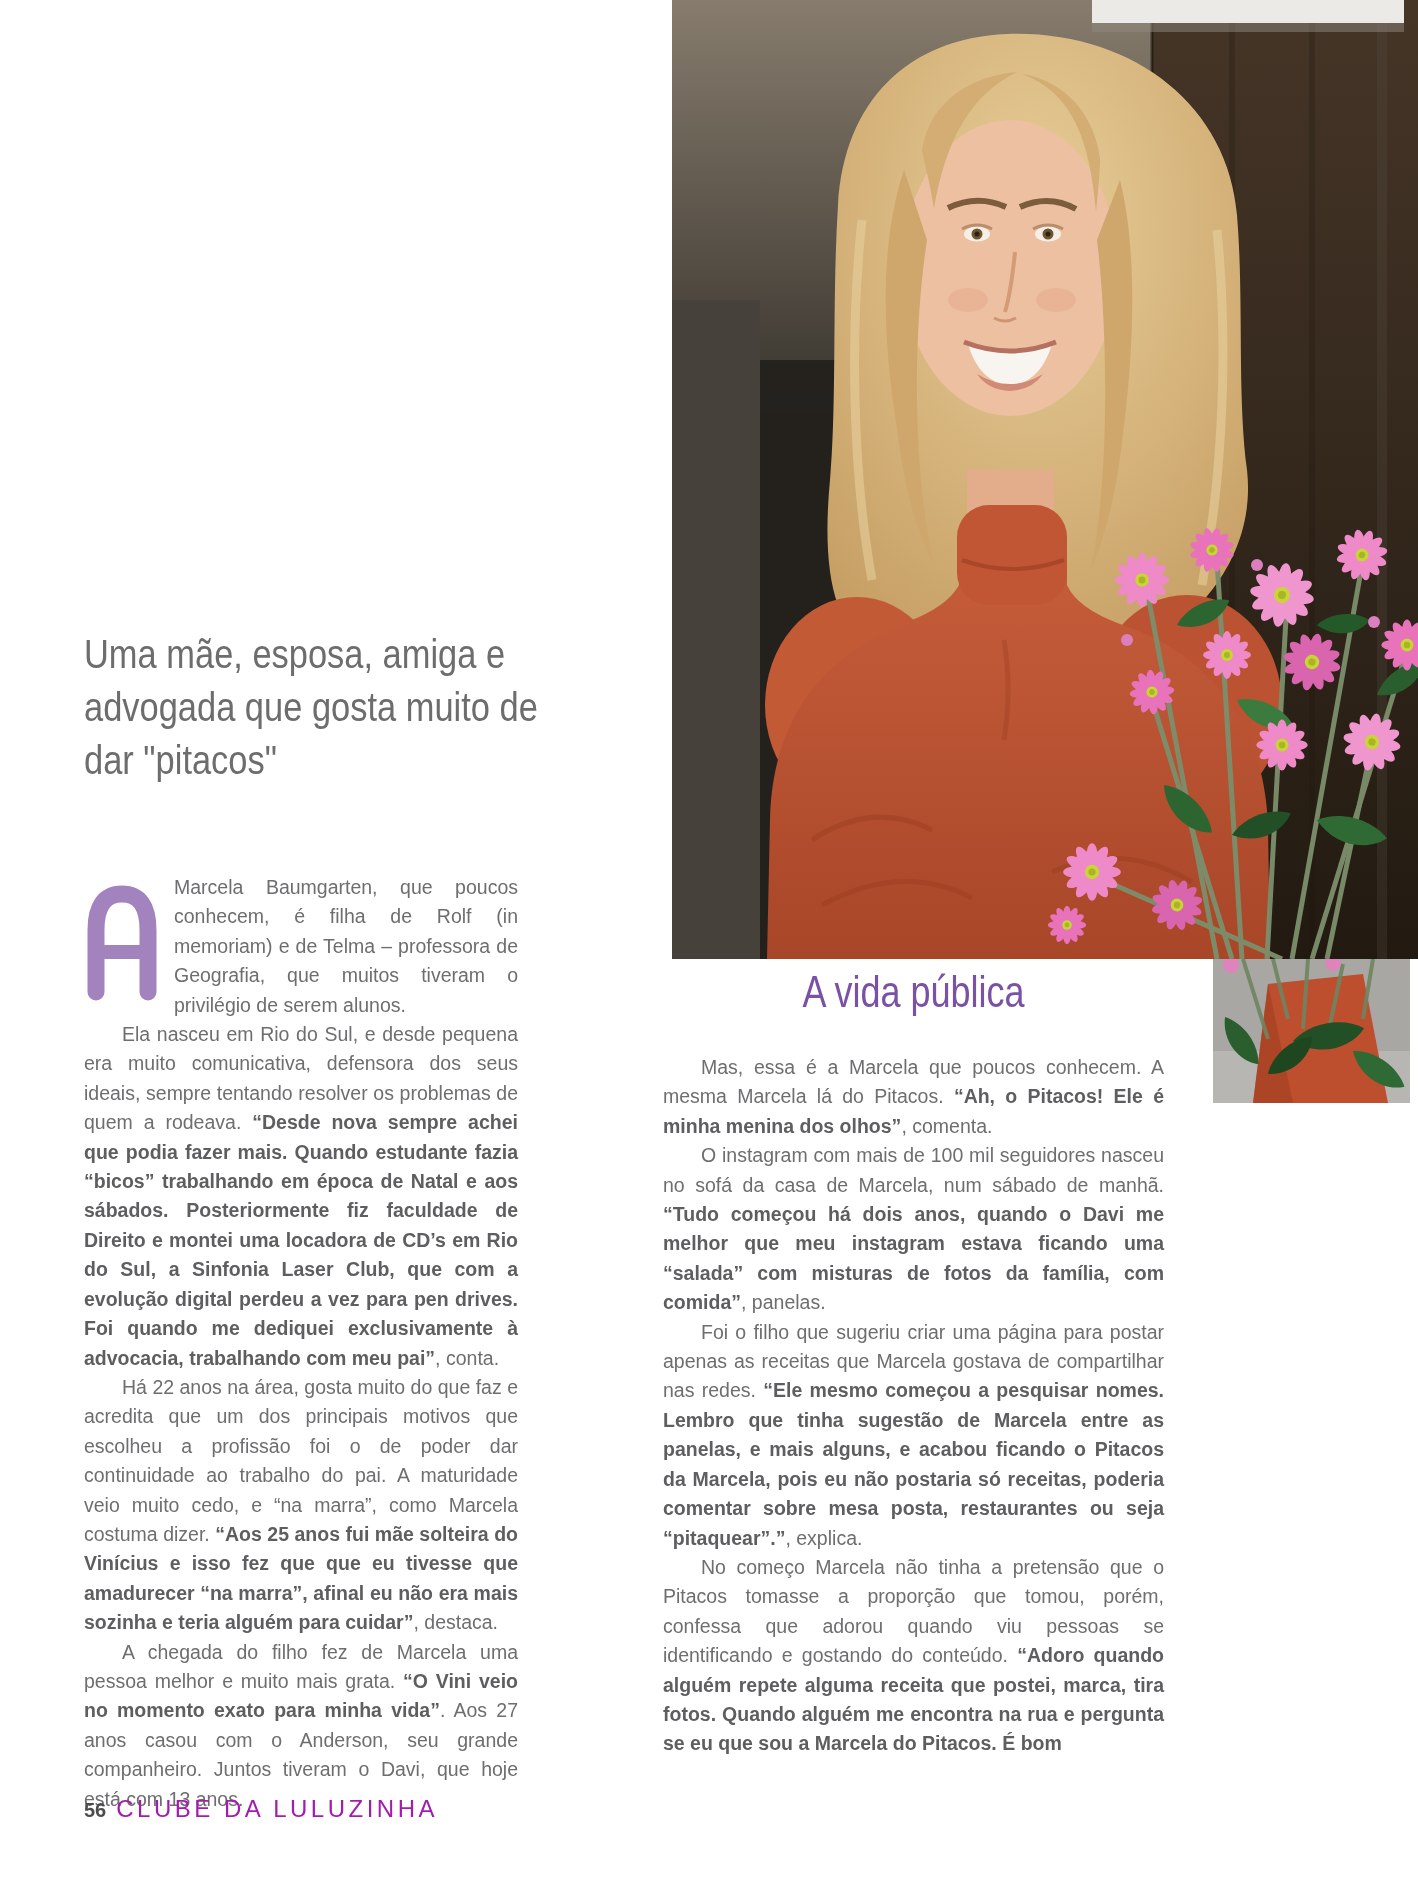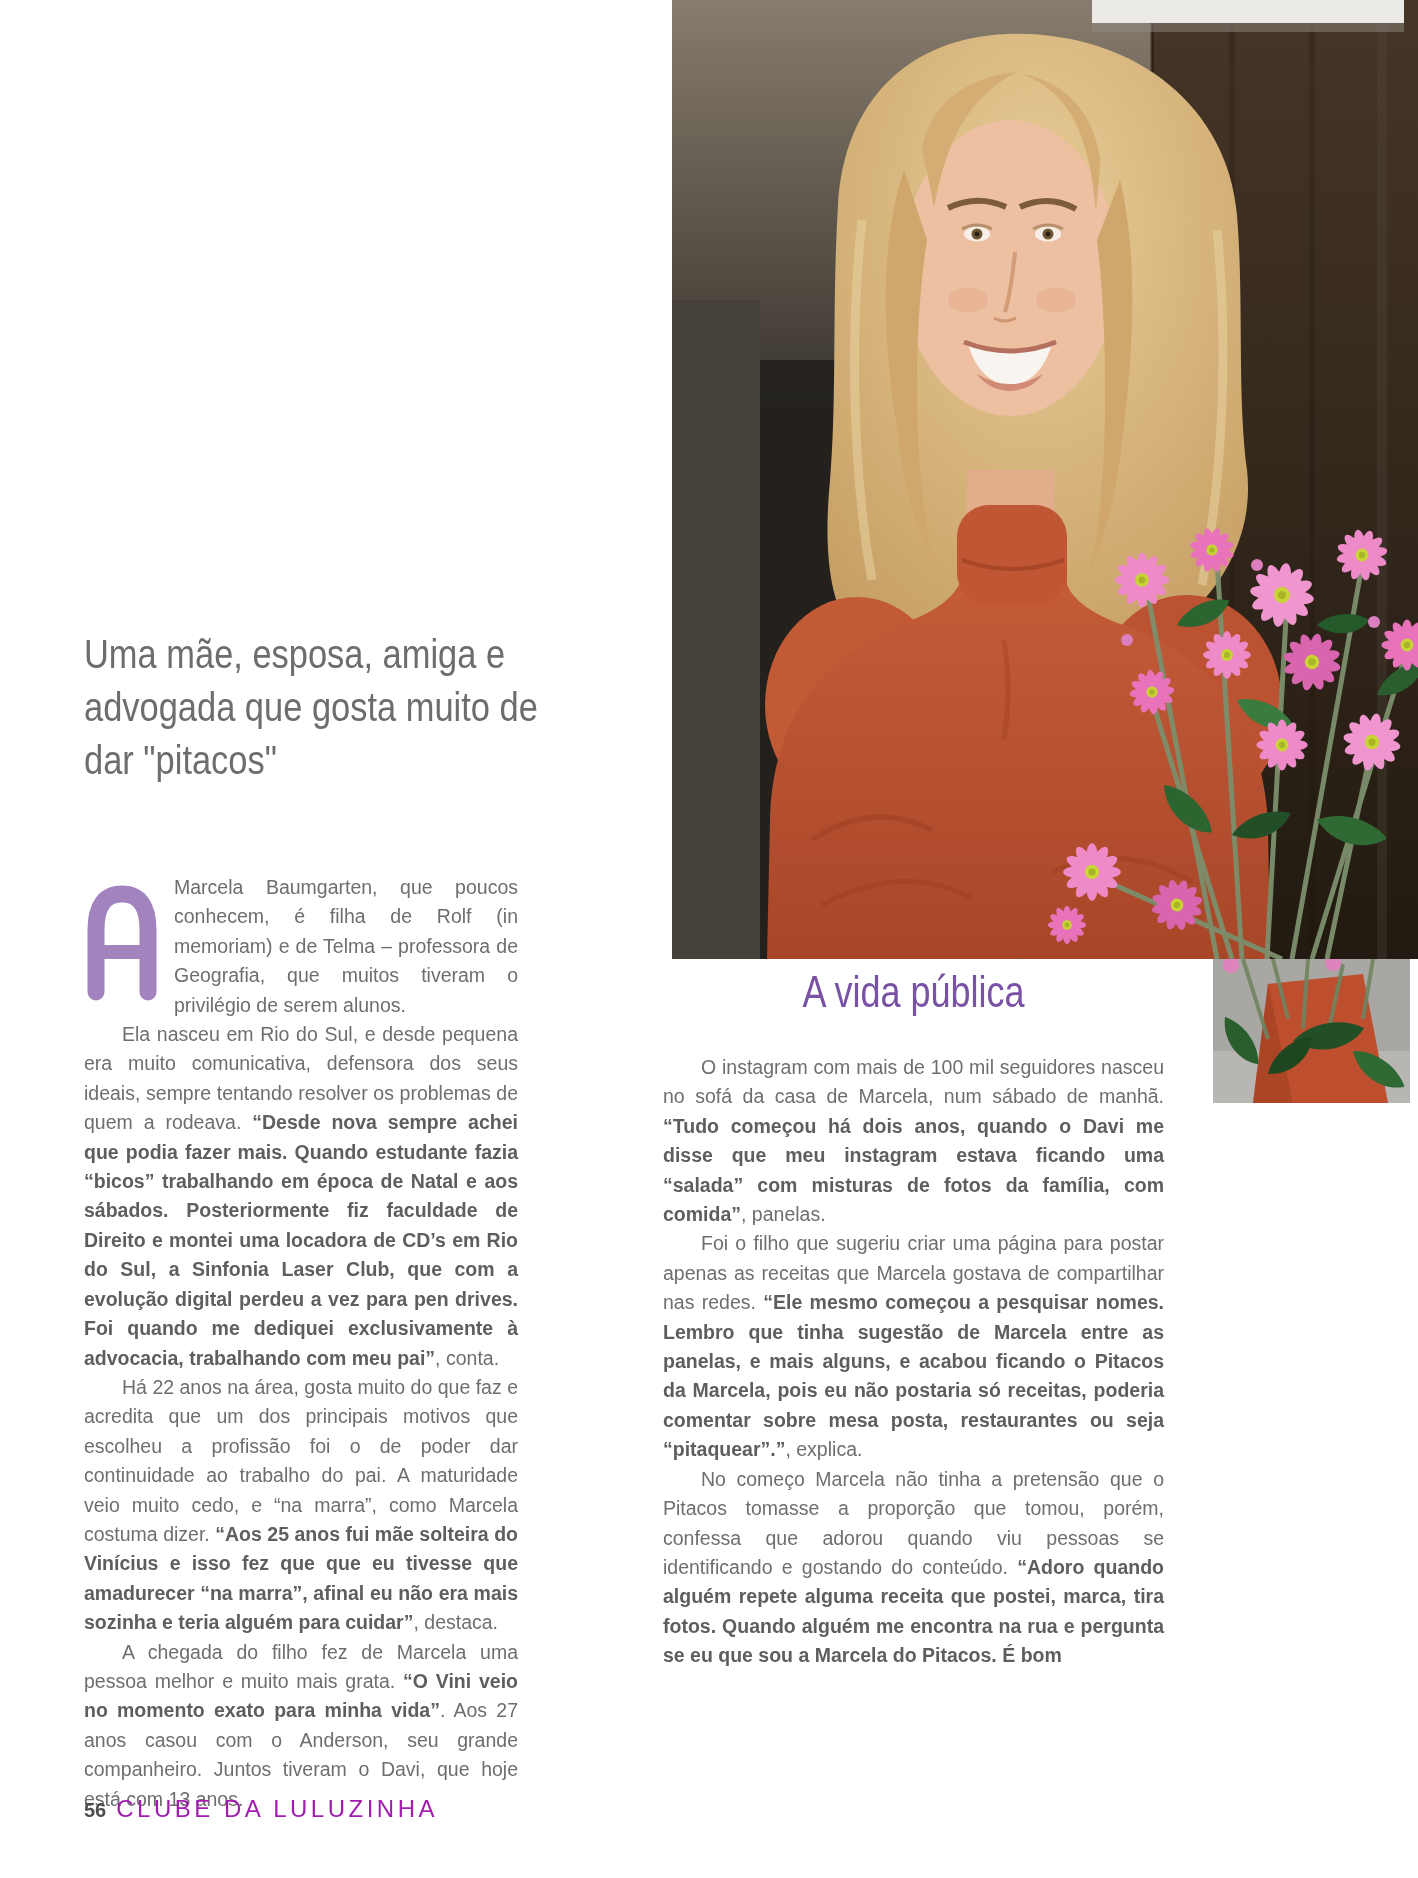--- a/index.html
+++ b/index.html
@@ -220,21 +220,22 @@
       <path d="M12,112 L12,50 Q12,14 38,14 Q64,14 64,50 L64,112" fill="none" stroke="#a383be" stroke-width="17" stroke-linecap="round"></path>
       <line x1="12" y1="72" x2="64" y2="72" stroke="#a383be" stroke-width="14"></line>
     </svg><span>Marcela Baumgarten, que poucos conhecem, é filha de Rolf (in memoriam) e de Telma – professora de Geografia, que muitos tiveram o privilégio de serem alunos.</span></p>
       <p><span>Ela nasceu em Rio do Sul, e desde pequena era muito comunicativa, defensora dos seus ideais, sempre tentando resolver os problemas de quem a rodeava. </span><span class="bold">“Desde nova sempre achei que podia fazer mais. Quando estudante fazia “bicos” trabalhando em época de Natal e aos sábados. Posteriormente fiz faculdade de Direito e montei uma locadora de CD’s em Rio do Sul, a Sinfonia Laser Club, que com a evolução digital perdeu a vez para pen drives. Foi quando me dediquei exclusivamente à advocacia, trabalhando com meu pai”</span><span>, conta.</span></p>
       <p><span>Há 22 anos na área, gosta muito do que faz e acredita que um dos principais motivos que escolheu a profissão foi o de poder dar continuidade ao trabalho do pai. A maturidade veio muito cedo, e “na marra”, como Marcela costuma dizer. </span><span class="bold">“Aos 25 anos fui mãe solteira do Vinícius e isso fez que que eu tivesse que amadurecer “na marra”, afinal eu não era mais sozinha e teria alguém para cuidar”</span><span>, destaca.</span></p>
       <p><span>A chegada do filho fez de Marcela uma pessoa melhor e muito mais grata. </span><span class="bold">“O Vini veio no momento exato para minha vida”</span><span>. Aos 27 anos casou com o Anderson, seu grande companheiro. Juntos tiveram o Davi, que hoje está com 13 anos.</span></p>
     </div>
 
   <div class="heading">A vida pública</div>
   <div class="col right-col">
-      <p><span>O instagram com mais de 100 mil seguidores nasceu no sofá da casa de Marcela, num sábado de manhã. </span><span class="bold">“Tudo começou há dois anos, quando o Davi me disse que meu instagram estava ficando uma “salada” com misturas de fotos da família, com comida”</span><span>, panelas.</span></p>
+      <p><span>Mas, essa é a Marcela que poucos conhecem. A mesma Marcela lá do Pitacos. </span><span class="bold">“Ah, o Pitacos! Ele é minha menina dos olhos”</span><span>, comenta.</span></p>
+      <p><span>O instagram com mais de 100 mil seguidores nasceu no sofá da casa de Marcela, num sábado de manhã. </span><span class="bold">“Tudo começou há dois anos, quando o Davi me melhor que meu instagram estava ficando uma “salada” com misturas de fotos da família, com comida”</span><span>, panelas.</span></p>
       <p><span>Foi o filho que sugeriu criar uma página para postar apenas as receitas que Marcela gostava de compartilhar nas redes. </span><span class="bold">“Ele mesmo começou a pesquisar nomes. Lembro que tinha sugestão de Marcela entre as panelas, e mais alguns, e acabou ficando o Pitacos da Marcela, pois eu não postaria só receitas, poderia comentar sobre mesa posta, restaurantes ou seja “pitaquear”.”</span><span>, explica.</span></p>
       <p><span>No começo Marcela não tinha a pretensão que o Pitacos tomasse a proporção que tomou, porém, confessa que adorou quando viu pessoas se identificando e gostando do conteúdo. </span><span class="bold">“Adoro quando alguém repete alguma receita que postei, marca, tira fotos. Quando alguém me encontra na rua e pergunta se eu que sou a Marcela do Pitacos. É bom</span></p>
     </div>
 
   <div class="footer">
     <span class="num">56</span>
     <span class="mag">CLUBE DA LULUZINHA</span>
   </div>
 
 </div>

